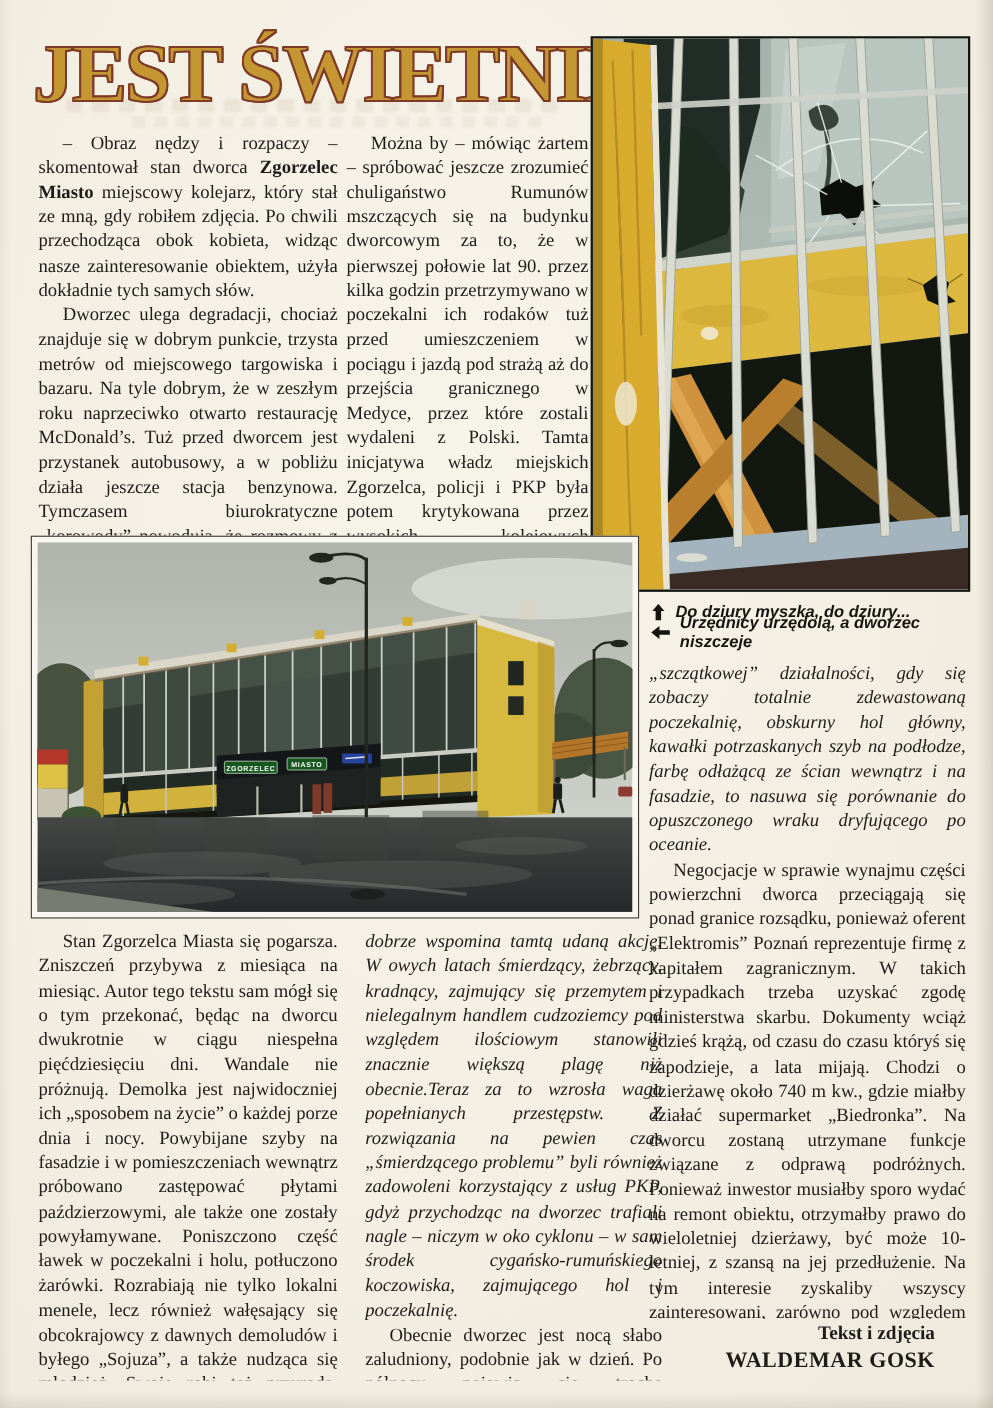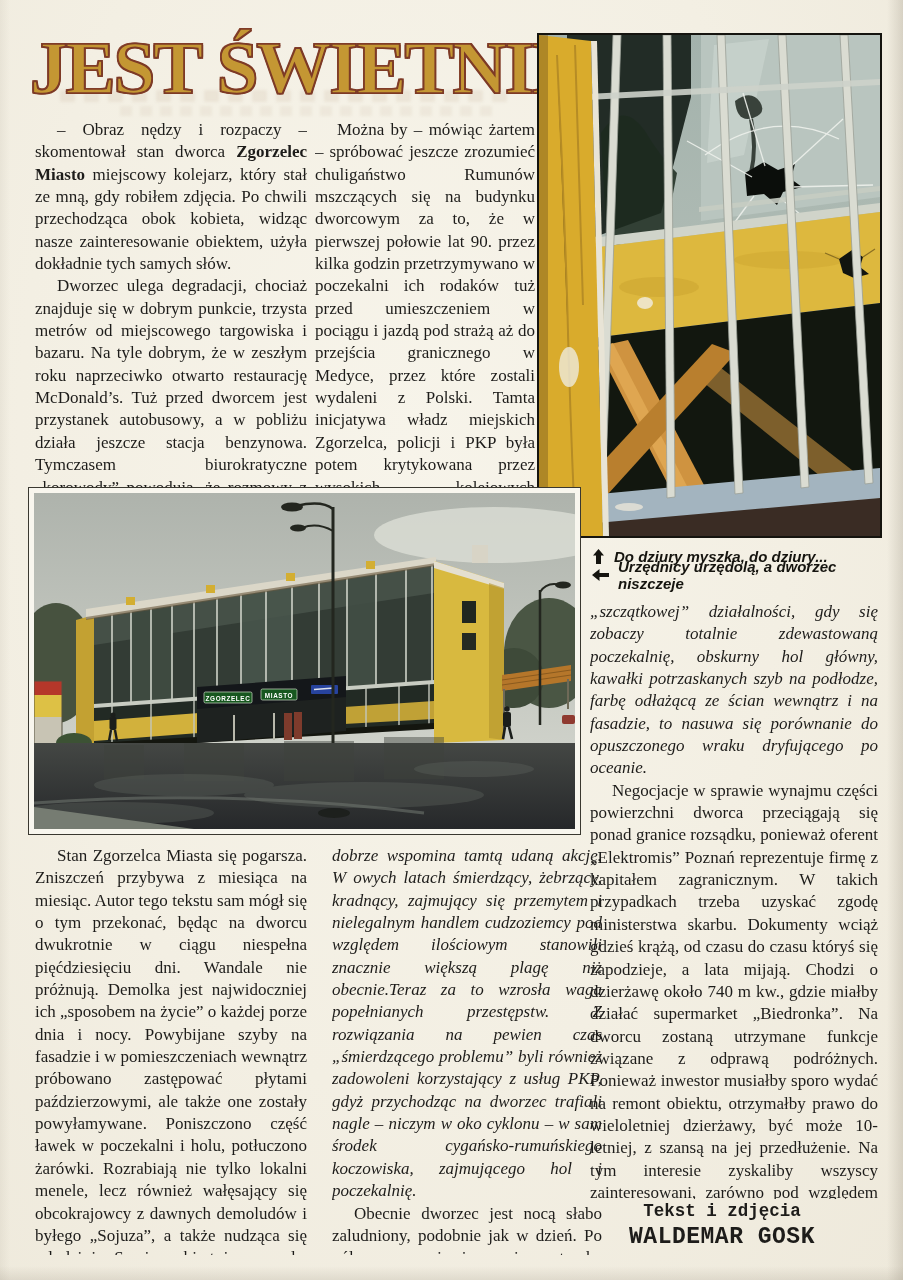--- a/index.html
+++ b/index.html
@@ -25,23 +25,23 @@
       background:repeating-linear-gradient(90deg, rgba(140,100,62,.12) 0 12px, transparent 12px 20px);}
   
   .txt{font-size:17px;line-height:22.35px;text-align:justify;overflow:hidden;}
   .txt p{margin:0;text-indent:22px;}
   .txt p.noind{text-indent:0;font-style:italic;}
   .col1t{left:35px;top:119px;width:272px;height:368px;}
   .col2t{left:315px;top:119px;width:220px;height:370px;}
   .colR {left:590px;top:601px;width:288px;height:598px;}
   .colB1{left:35px;top:845px;width:272px;height:410px;}
   .colB2{left:312px;top:845px;width:270px;height:410px;margin-left:20px;}
-  .credit{left:578px;top:1199px;width:288px;text-align:center;font-weight:700;font-family:Liberation Mono, monospace;}
+  .credit{left:562px;top:1199px;width:288px;text-align:right;font-weight:700;}
   .credit .l1{font-size:17.5px;line-height:25px;}
-  .credit .l2{font-size:23px;line-height:27px;letter-spacing:.5px;}
+  .credit .l2{font-size:20px;line-height:27px;letter-spacing:.5px;}
   
   .photoTop{left:537px;top:33px;width:341px;height:501px;border:2px solid #15140f;background:#9aa8a2;}
   .photoMain{left:28px;top:487px;width:541px;height:336px;border:1px solid #3a3830;
              padding:5px;background:#f8f6ee;}
   .photoTop svg,.photoMain svg{display:block;}
   
   .cap{left:592px;width:286px;height:24px;display:flex;align-items:center;gap:9px;
        font-family:"Liberation Sans","DejaVu Sans",sans-serif;font-style:italic;font-weight:700;
        font-size:15px;color:#15140f;}
   .cap1{top:544px;} .cap2{top:563px;}

